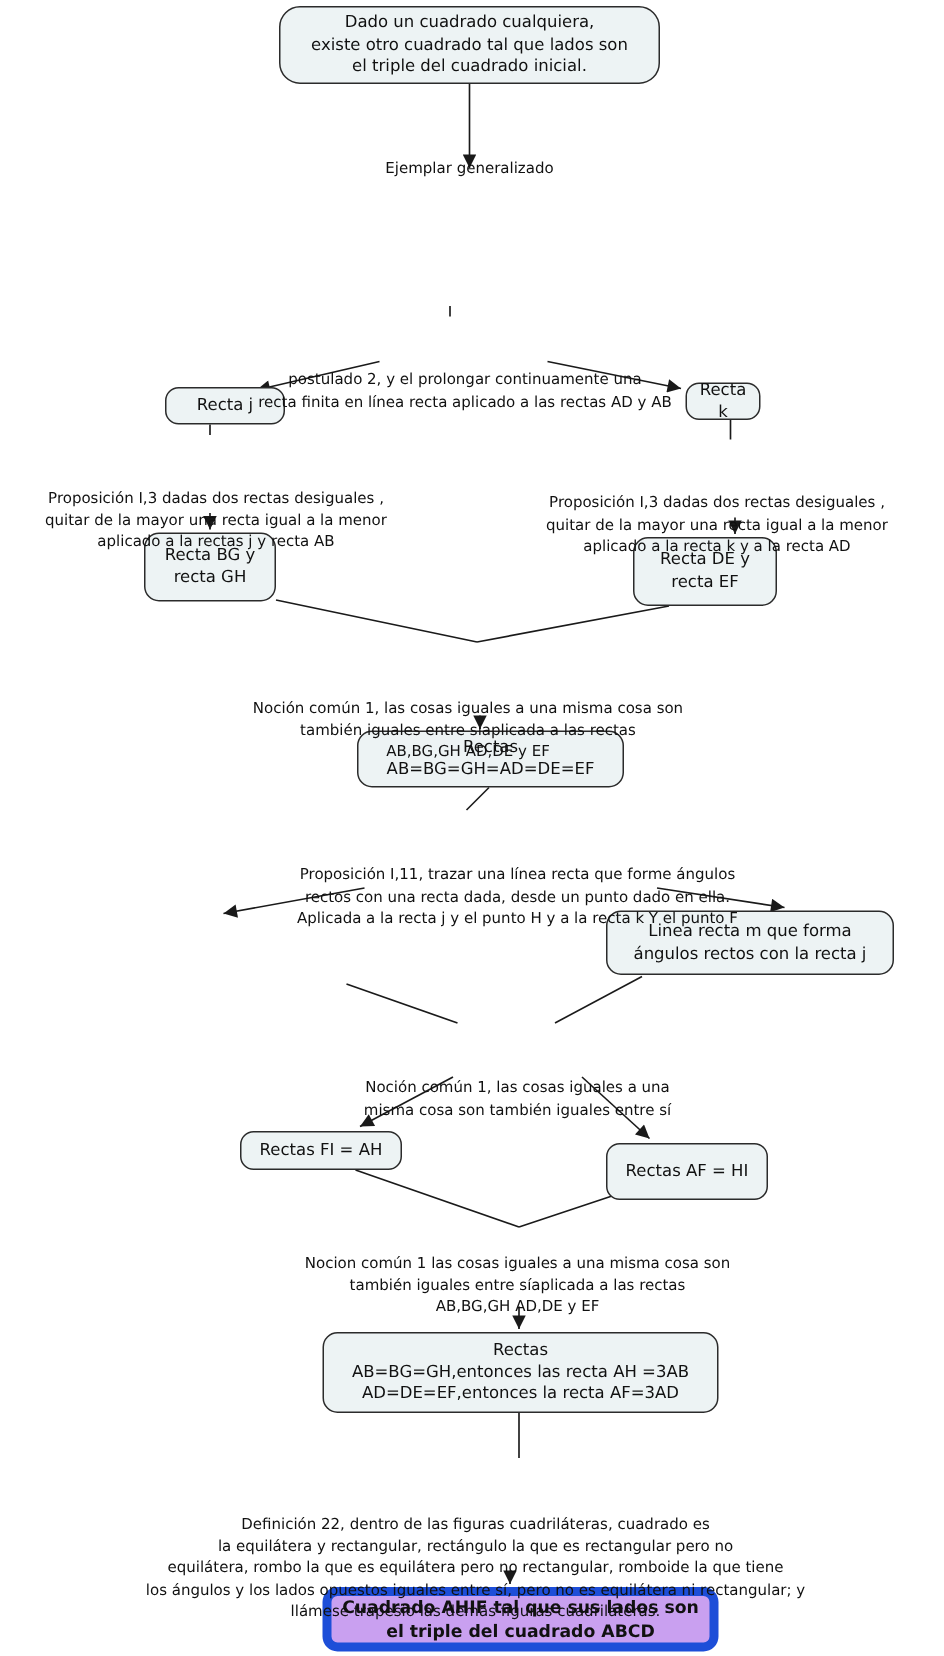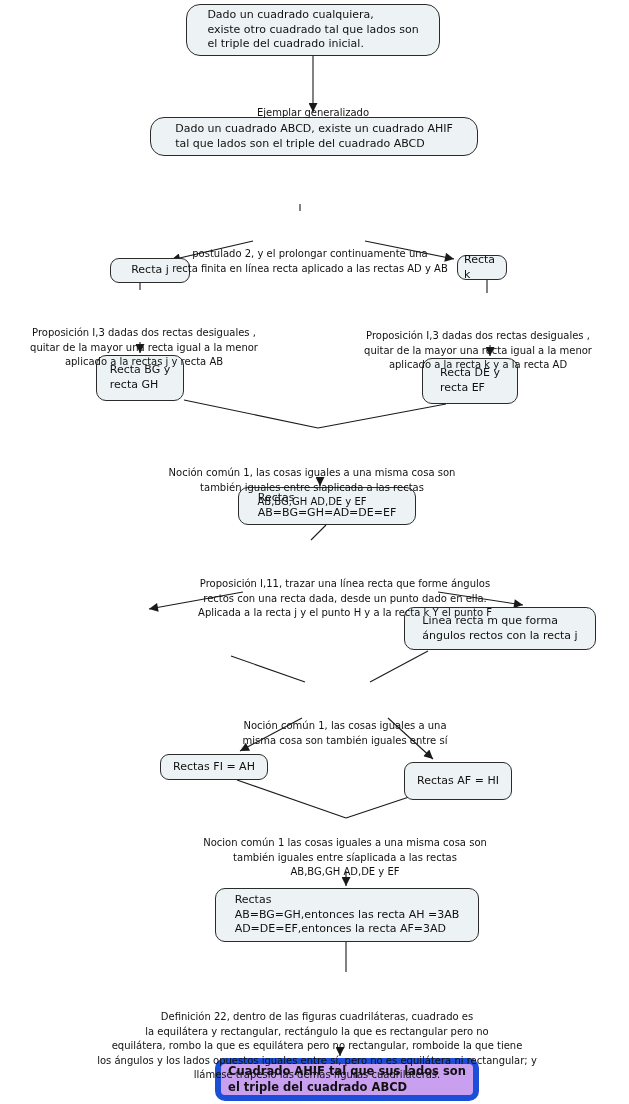--- a/index.html
+++ b/index.html
@@ -21,20 +21,21 @@
   .node {
     position: absolute;
     z-index: 2;
     box-sizing: border-box;
     background: #edf3f4;
     border: 1px solid #2b2b2b;
     border-radius: 10px;
     display: flex;
     align-items: center;
     justify-content: center;
+    text-align: center;
     font-size: 11px;
     line-height: 1.35;
     white-space: pre-line;
     padding: 2px 6px;
   }
   .node.big { border-radius: 14px; }
   .node.small { border-radius: 9px; }
   .node.final {
     background: #c9a0f0;
     border: 6px solid #1d4ed8;
@@ -88,22 +89,20 @@
       <line x1="346" y1="871" x2="346" y2="886" marker-end="url(#ah)"></line>
       <line x1="346" y1="942" x2="346" y2="972"></line>
       <line x1="340" y1="1047" x2="340" y2="1056" marker-end="url(#ah)"></line>
     </g>
   </svg>
 
   <div class="node big" style="left:186px; top:4px; width:254px; height:52px;">Dado un cuadrado cualquiera,
 existe otro cuadrado tal que lados son
 el triple del cuadrado inicial.</div>
 
-  <div class="node big" style="left:150px; top:117px; width:328px; height:39px;">Dado un cuadrado ABCD, existe un cuadrado AHIF
-tal que lados son el triple del cuadrado ABCD</div>
 
 
   <div class="node small" style="left:110px; top:258px; width:80px; height:25px;">Recta j</div>
 
   <div class="node small" style="left:457px; top:255px; width:50px; height:25px;">Recta k</div>
 
   <div class="node" style="left:96px; top:355px; width:88px; height:46px;">Recta BG y
 recta GH</div>
 
   <div class="node" style="left:422px; top:358px; width:96px; height:46px;">Recta DE y

